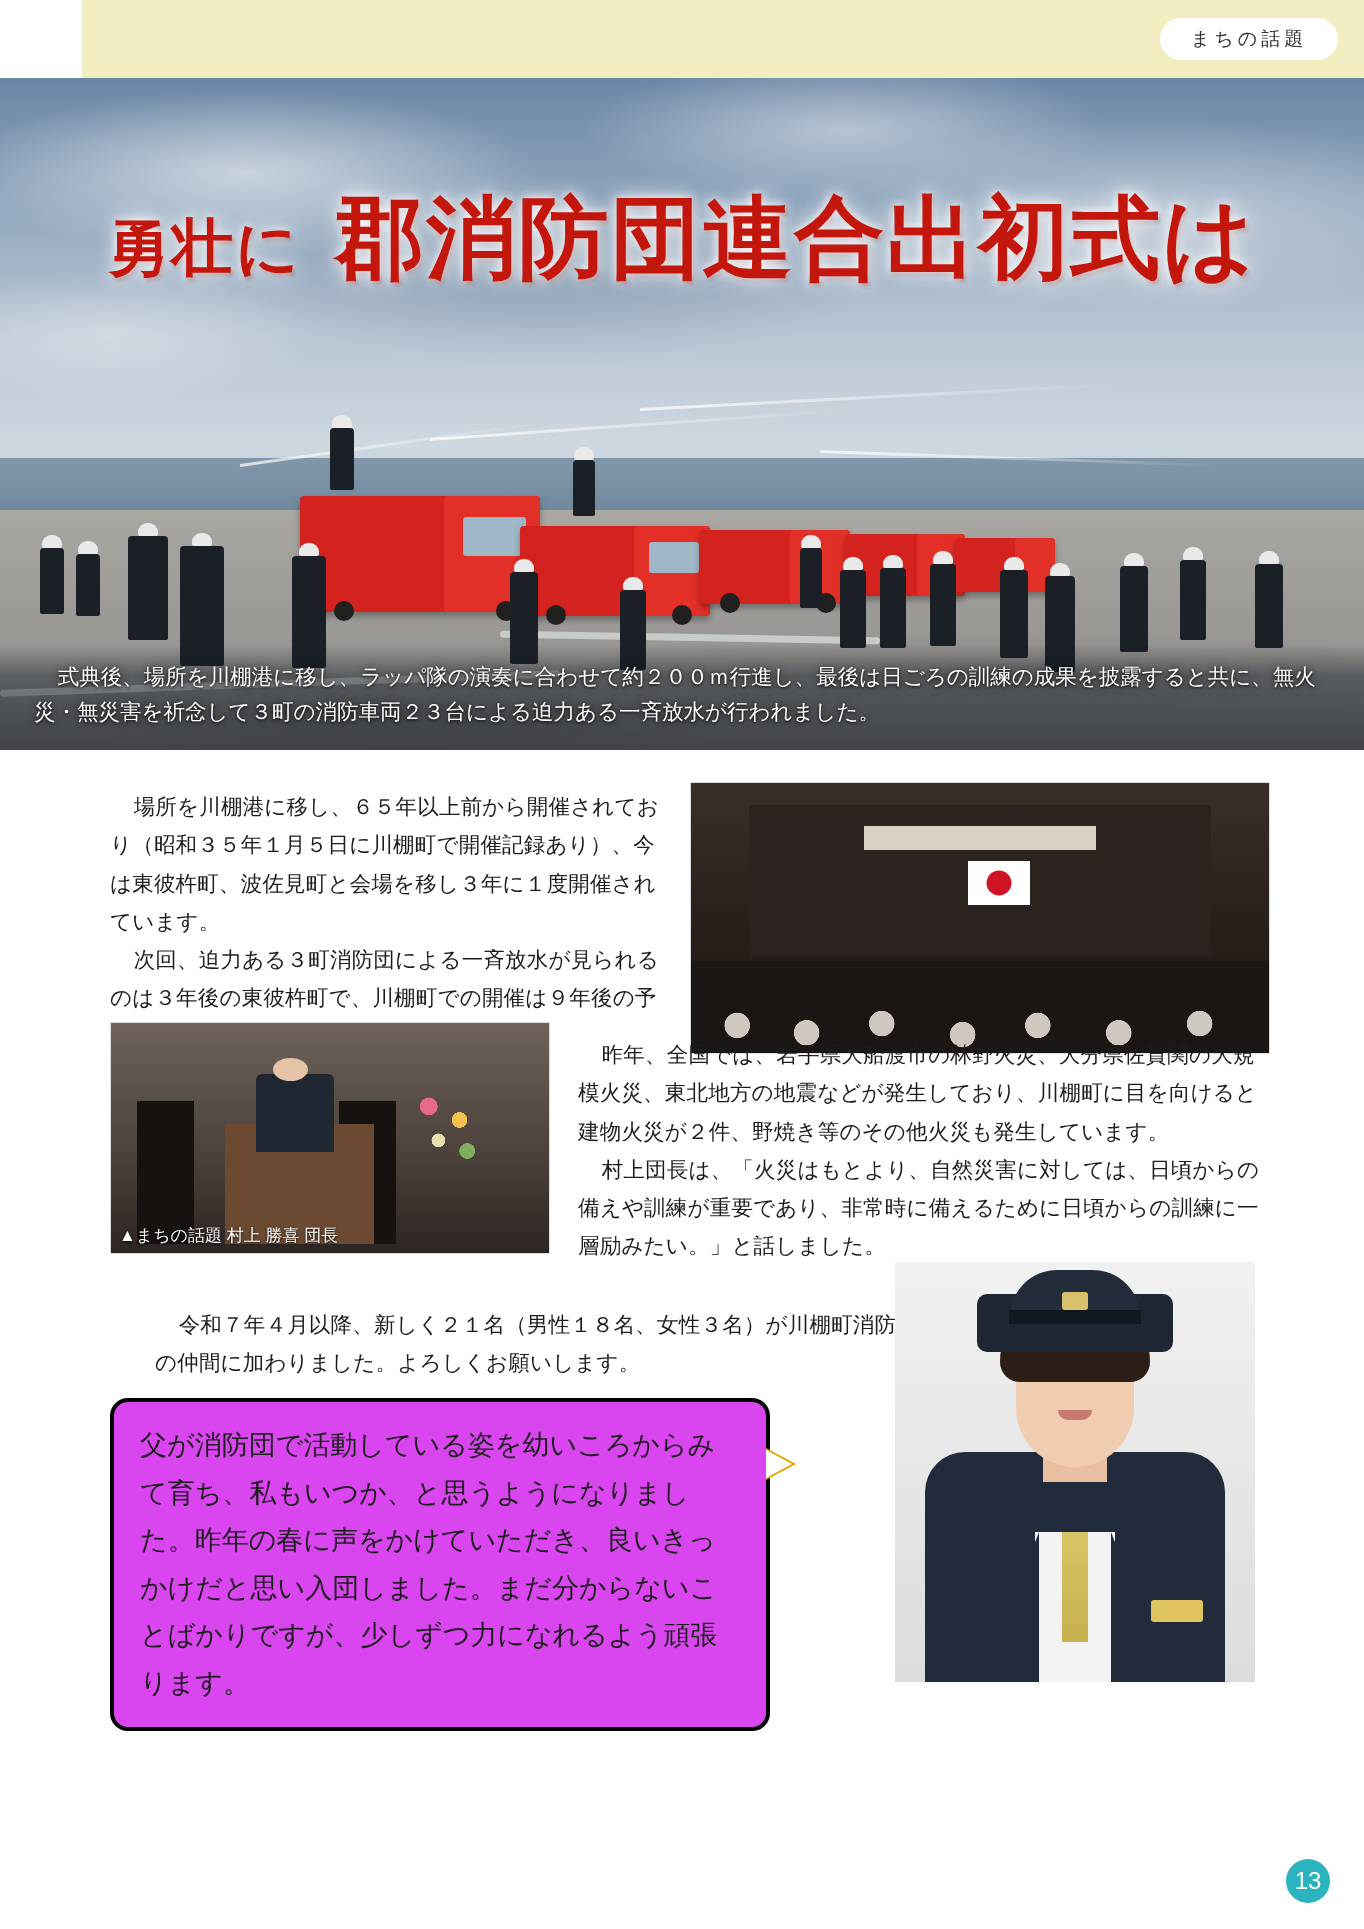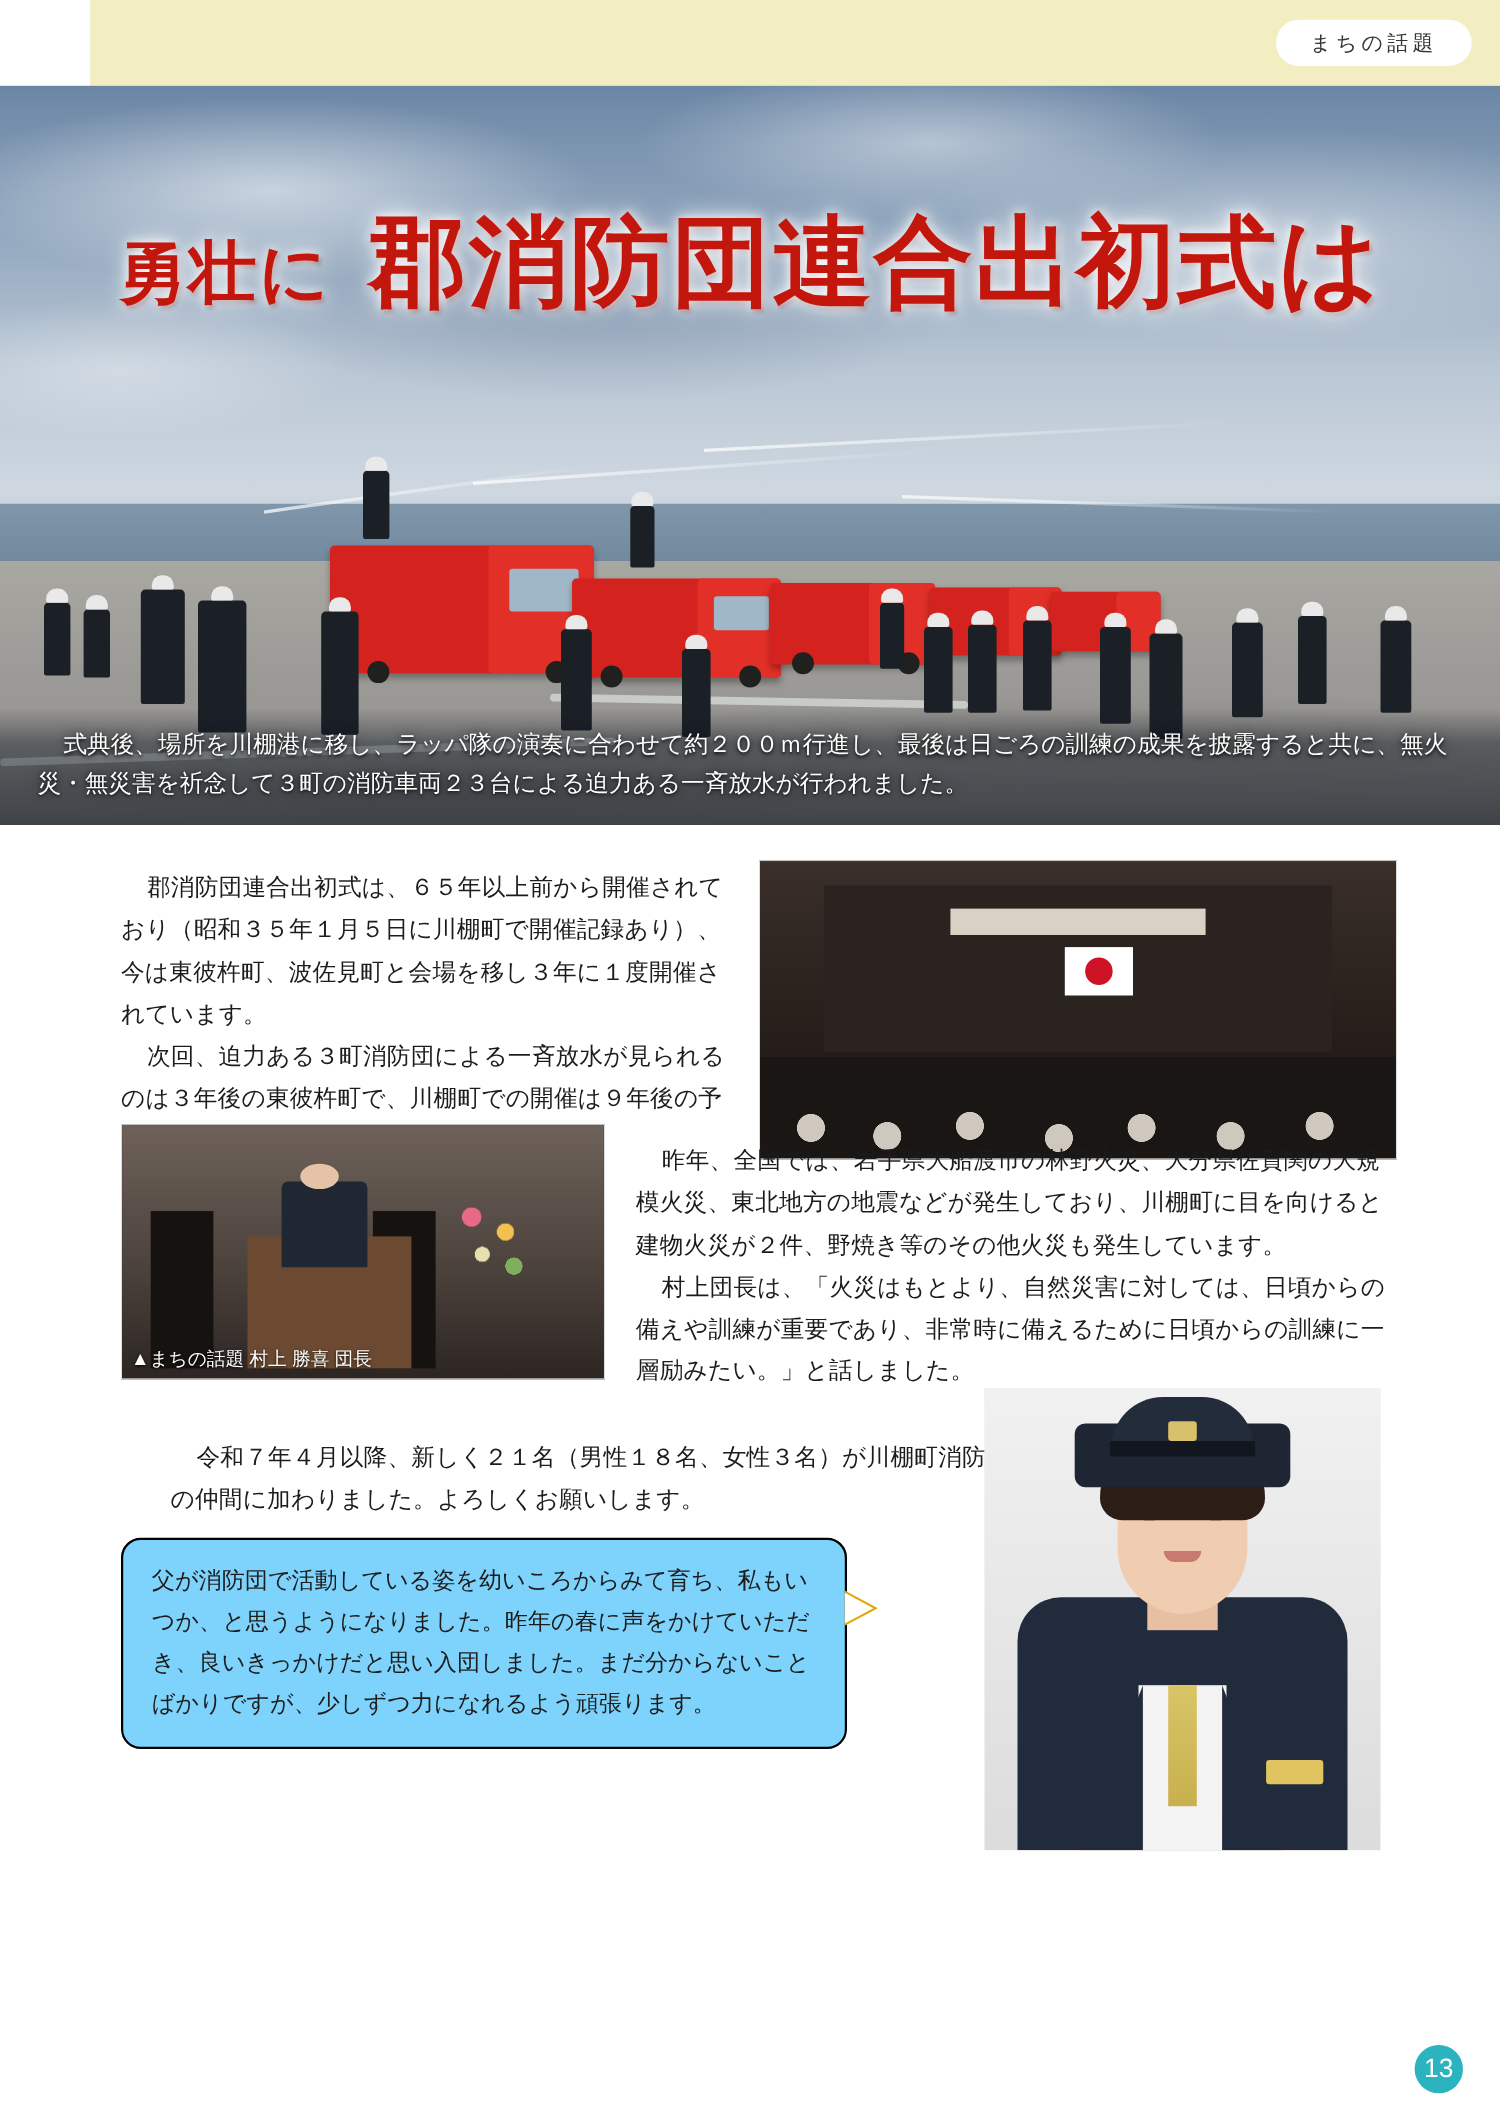--- a/index.html
+++ b/index.html
@@ -157,22 +157,22 @@
     position:absolute; left:8px; bottom:6px; color:#fff; font-size:17px;
     text-shadow:0 1px 3px rgba(0,0,0,.9);
   }
 
   .block2 { left:578px; top:286px; width:692px; }
   .block3 { left:110px; top:556px; width:790px;margin-left:45px; }
 
   
   .bubble {
     position:absolute; left:110px; top:648px; width:660px; min-height:178px;
-    border:2px solid #000000; border-radius:18px; background:#7dd3fc;
-    padding:20px 26px; font-size:21px; line-height:1.76; color:#1c1c1c;
+    border:4px solid #000000; border-radius:18px; background:#d946ef;
+    padding:20px 26px; font-size:27px; line-height:1.76; color:#1c1c1c;
   }
   .bubble:after {
     content:""; position:absolute; right:-30px; top:46px;
     border-top:16px solid transparent; border-bottom:16px solid transparent;
     border-left:30px solid #e2a600;
   }
   .bubble:before {
     content:""; position:absolute; right:-26px; top:48px; z-index:2;
     border-top:14px solid transparent; border-bottom:14px solid transparent;
     border-left:26px solid #fff;
@@ -320,21 +320,21 @@
   </div>
 
   <div class="hero-caption">
     <p><span class="indent"></span><span>式典後、場所を川棚港に移し、ラッパ隊の演奏に合わせて約２００ｍ行進し、最後は日ごろの訓練の成果を披露すると共に、無火災・無災害を祈念して３町の消防車両２３台による迫力ある一斉放水が行われました。</span></p>
   </div>
 </div>
 
 <div class="sheet">
 
   <div class="col-text block1">
-    <p><span class="indent"></span><span>郡消防団連合出初式は、６５年以上前から開催されており（昭和３５年１月５日に川棚町で開催記録あり）、今は東彼杵町、波佐見町と会場を移し３年に１度開催されています。</span></p>
+    <p><span class="indent"></span><span>場所を川棚港に移し、６５年以上前から開催されており（昭和３５年１月５日に川棚町で開催記録あり）、今は東彼杵町、波佐見町と会場を移し３年に１度開催されています。</span></p>
     <p><span class="indent"></span><span>次回、迫力ある３町消防団による一斉放水が見られるのは３年後の東彼杵町で、川棚町での開催は９年後の予定です。</span></p>
   </div>
 
   <div class="photo-hall">
     <div class="hall-wall"></div>
     <div class="hall-stage"></div>
     <div class="hall-screen"></div>
     <div class="hall-flag"></div>
     <div class="hall-heads"></div>
   </div>

